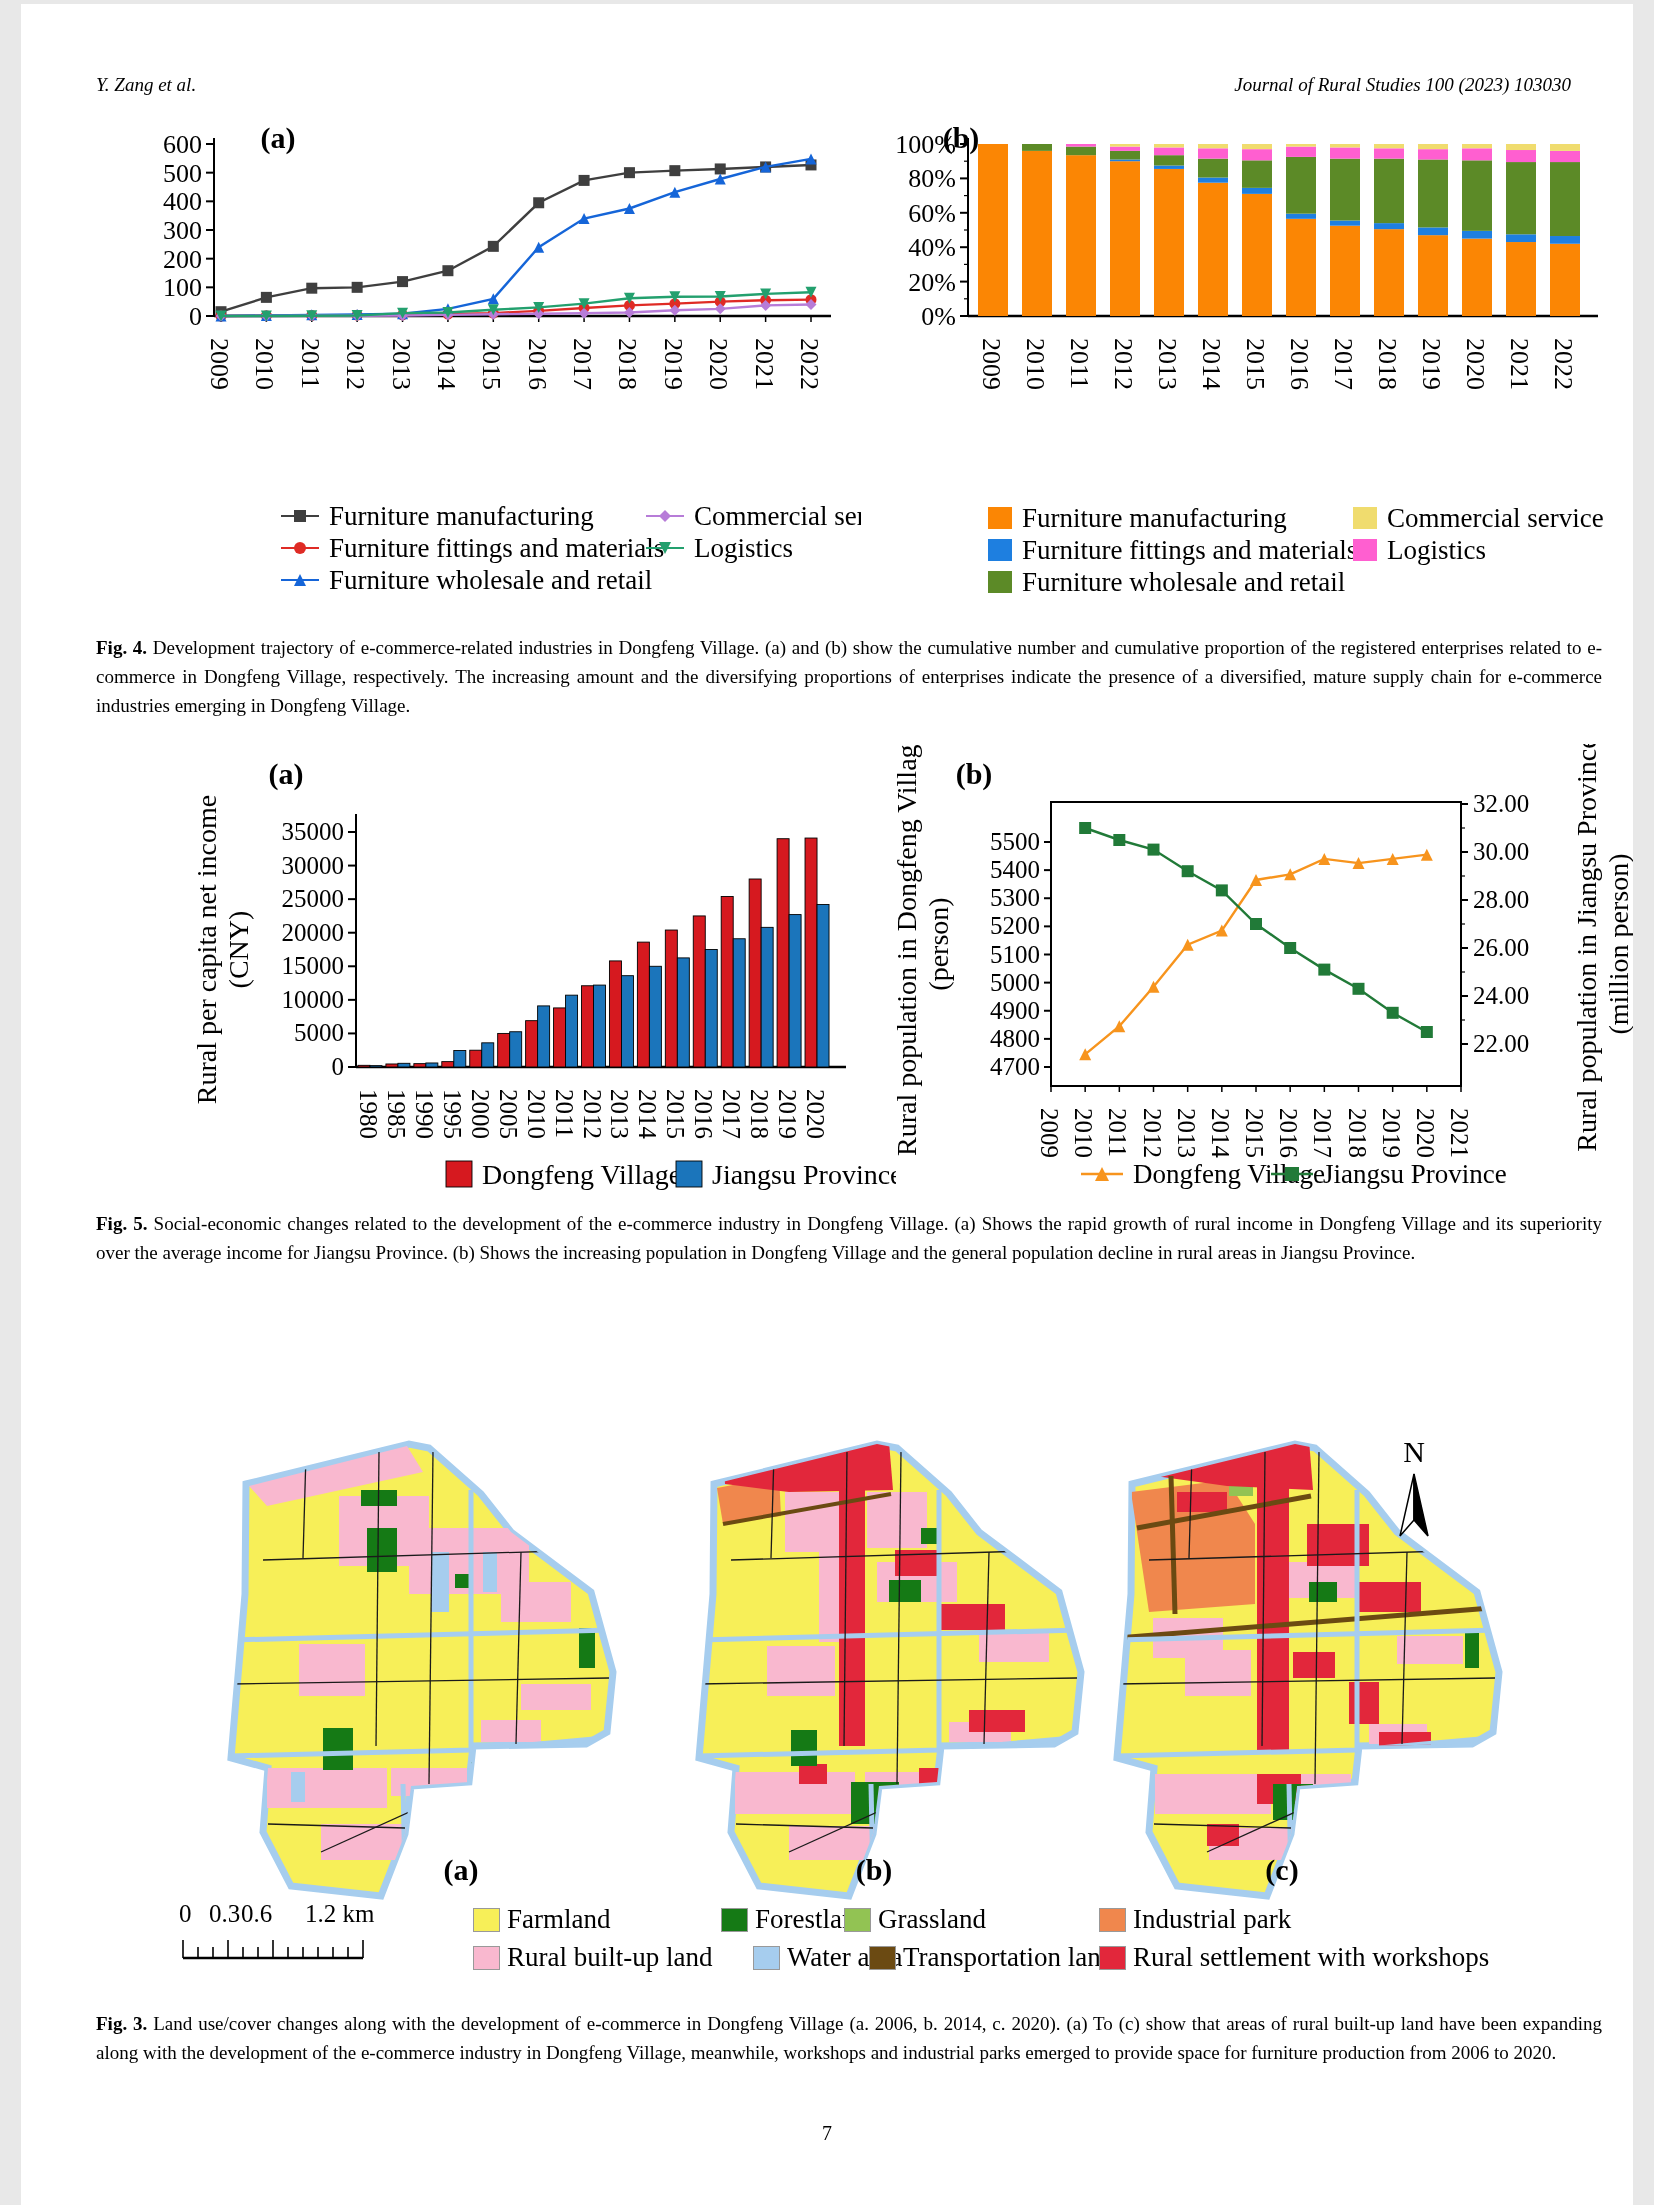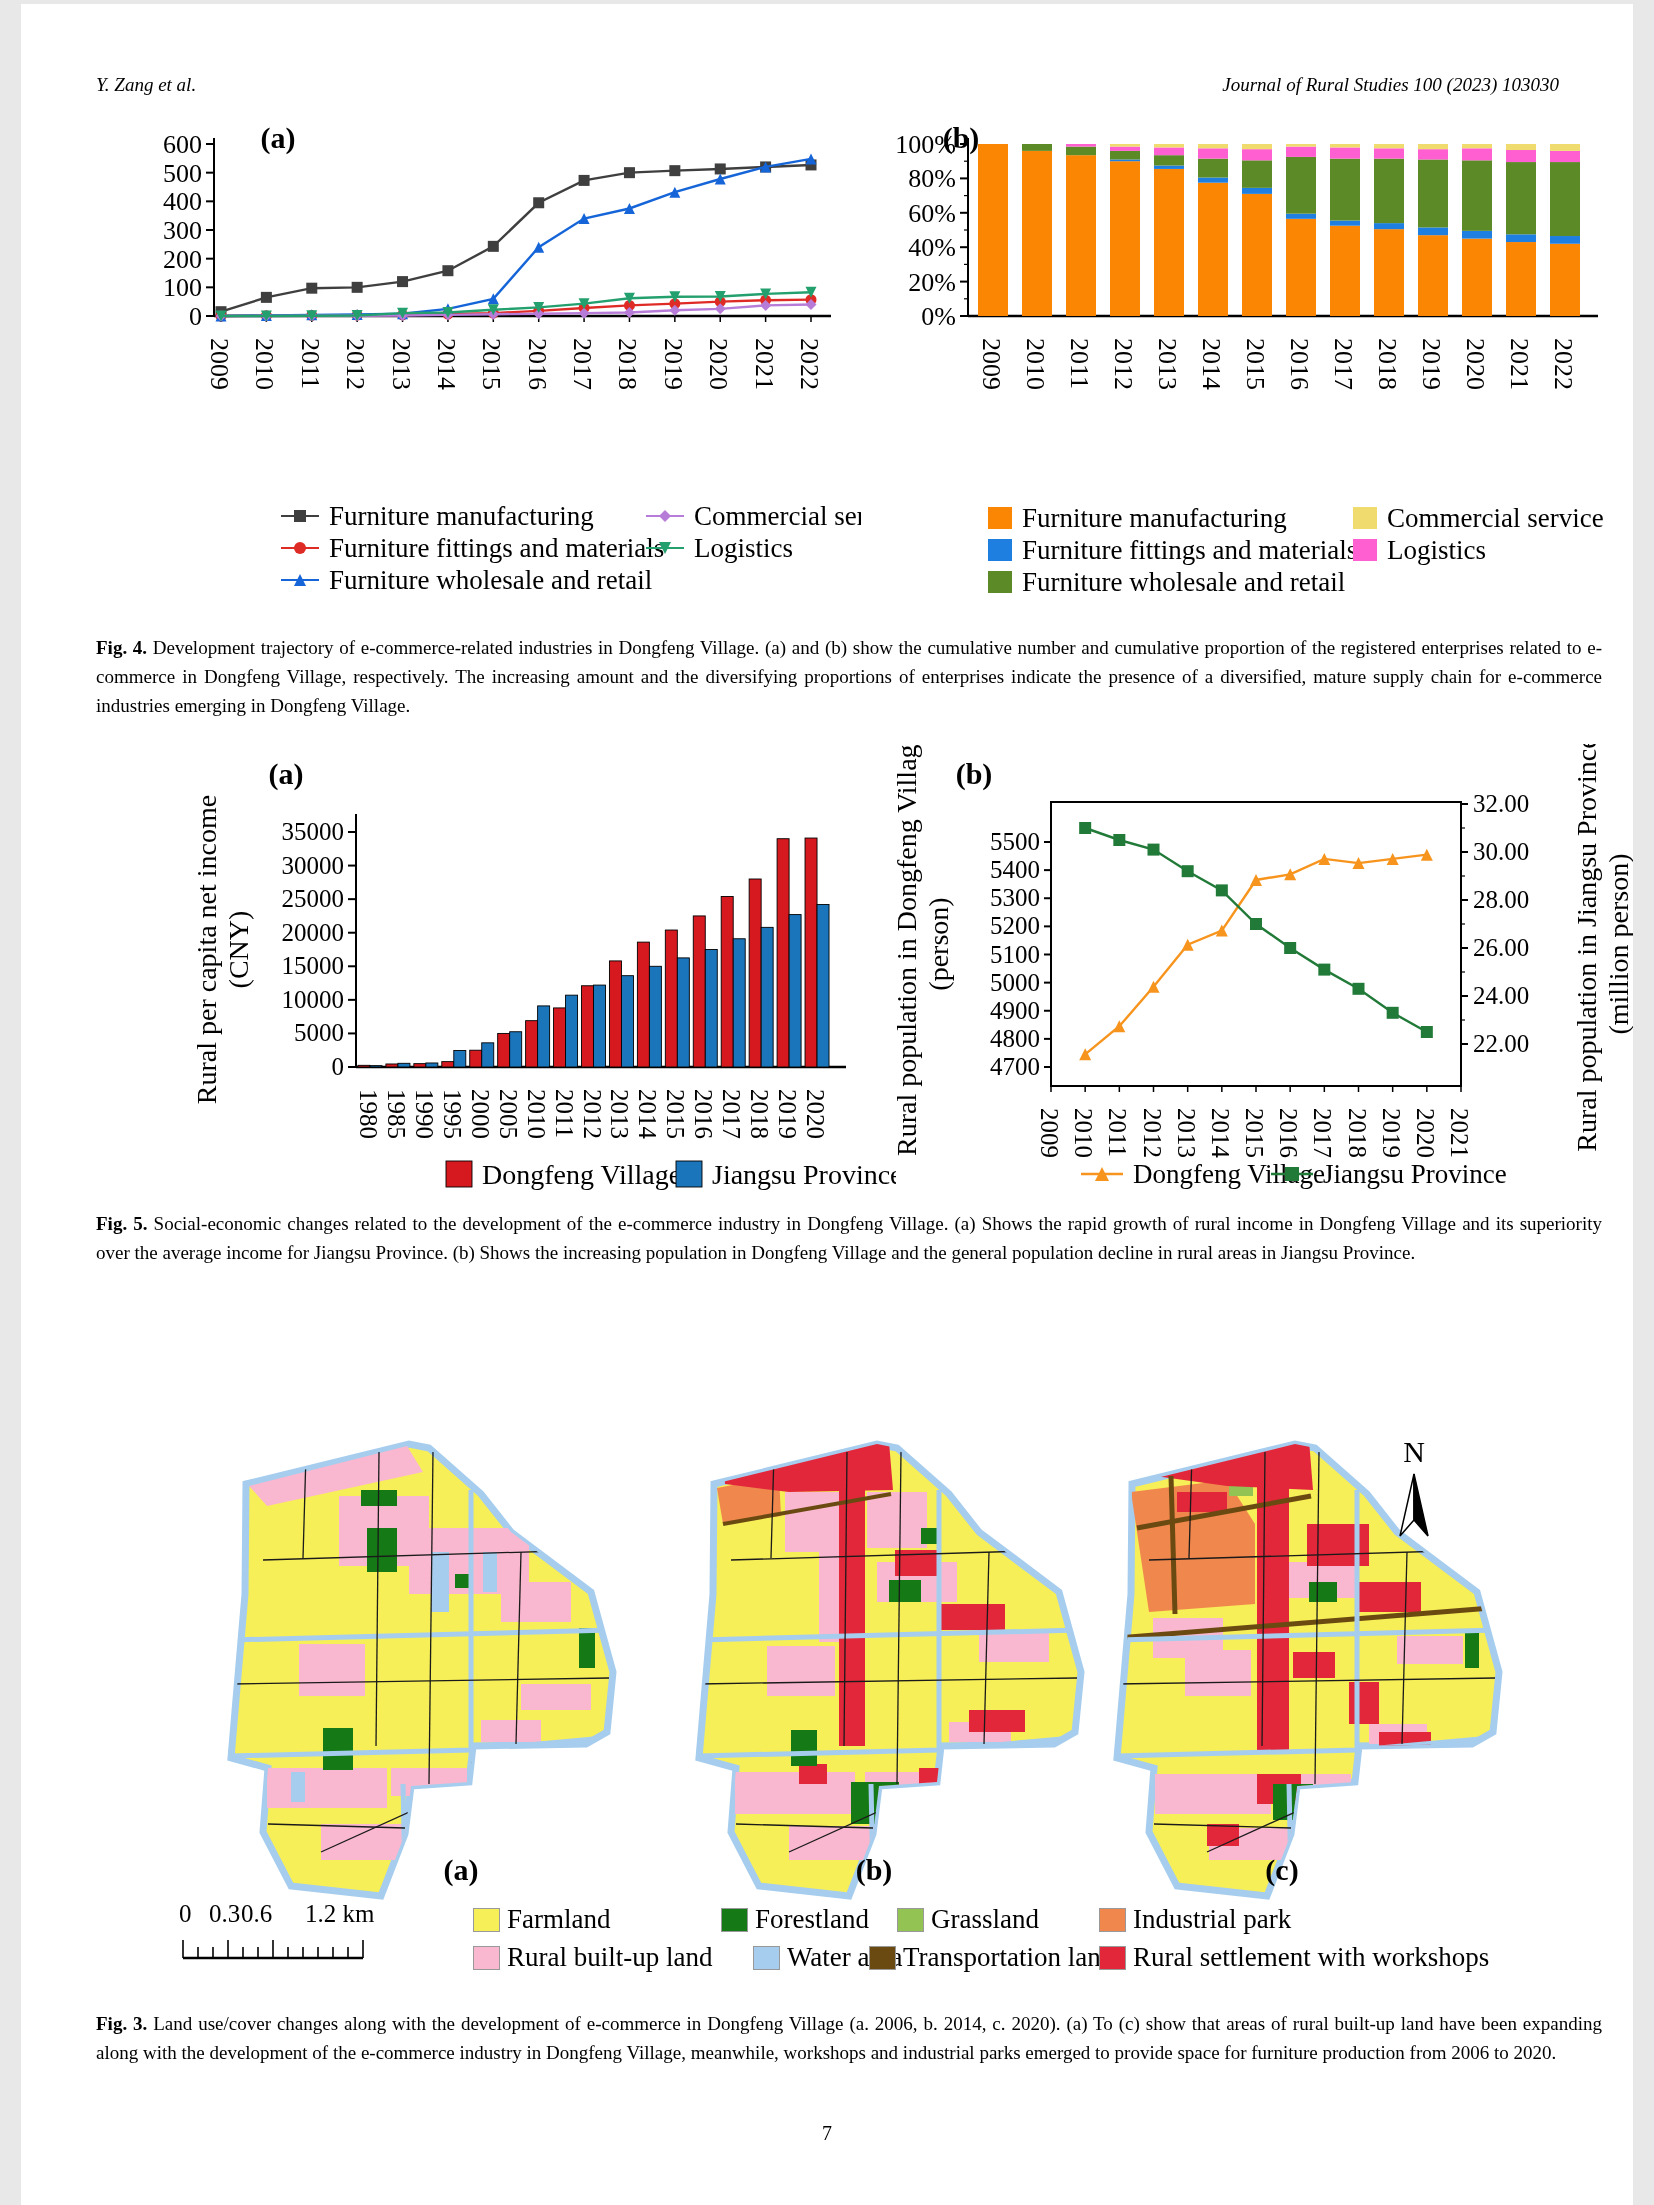--- a/index.html
+++ b/index.html
@@ -1,20 +1,20 @@
 <!DOCTYPE html>
 <html><head>
 <meta charset="utf-8">
 <style>
   html,body{margin:0;padding:0;background:#e8e8e8;}
   .page{position:relative;width:1612px;height:2205px;background:#ffffff;margin:4px auto;
         font-family:"Liberation Serif",serif;color:#000;overflow:hidden;}
   .hdr{position:absolute;top:70px;font-style:italic;font-size:19px;}
   .hdr-left{left:75px;}
-  .hdr-right{right:74px;text-align:right;}
+  .hdr-right{right:62px;text-align:right;}
   .mount{position:absolute;}
   .caption{position:absolute;left:75px;width:1506px;font-size:19px;line-height:1.52;text-align:justify;}
   .caption b{font-weight:bold;}
   .pageno{position:absolute;top:2118px;left:0;width:100%;text-align:center;font-size:20px;}
   .sb{position:absolute;left:156px;top:1896px;width:220px;height:80px;font-size:25px;}
   .sb .lbl{position:absolute;top:0;}
   .mlegend-item{position:absolute;display:flex;align-items:center;font-size:27px;}
   .mlegend-item .sw{width:25px;height:22px;margin-right:7px;border:1px solid #999;}
   svg text{font-family:"Liberation Serif",serif;}
 </style>
@@ -628,21 +628,21 @@
     </div>
   <div id="map-legend">
       <div class="mlegend-item" style="left: 452px; top: 1900px;">
         <span class="sw" style="background: rgb(247, 239, 88);"></span>
         <span>Farmland</span>
       </div>
       <div class="mlegend-item" style="left: 700px; top: 1900px;">
         <span class="sw" style="background: rgb(21, 122, 21);"></span>
         <span>Forestland</span>
       </div>
-      <div class="mlegend-item" style="left: 876px; top: 1900px;">
+      <div class="mlegend-item" style="left: 800px; top: 1900px; padding-left: 23px;">
         <span class="sw" style="background: rgb(146, 195, 83);"></span>
         <span>Grassland</span>
       </div>
       <div class="mlegend-item" style="left: 1078px; top: 1900px;">
         <span class="sw" style="background: rgb(240, 135, 77);"></span>
         <span>Industrial park</span>
       </div>
       <div class="mlegend-item" style="left: 452px; top: 1938px;">
         <span class="sw" style="background: rgb(249, 184, 207);"></span>
         <span>Rural built-up land</span>

